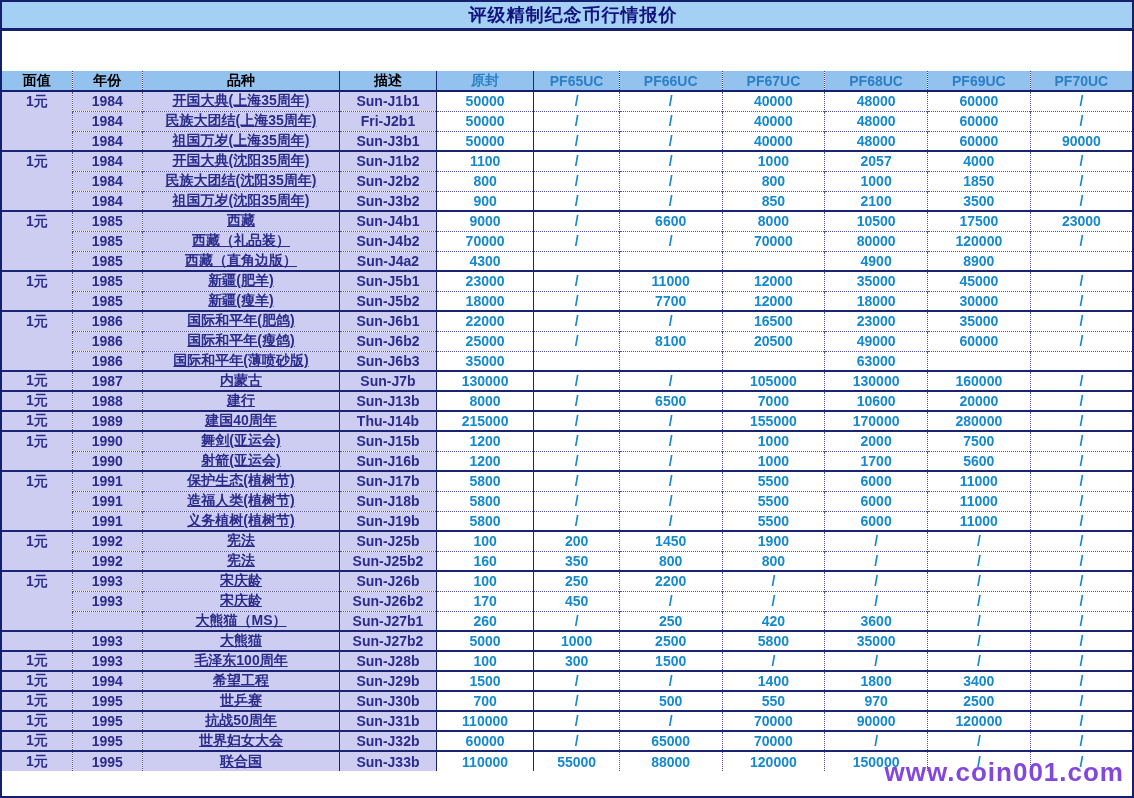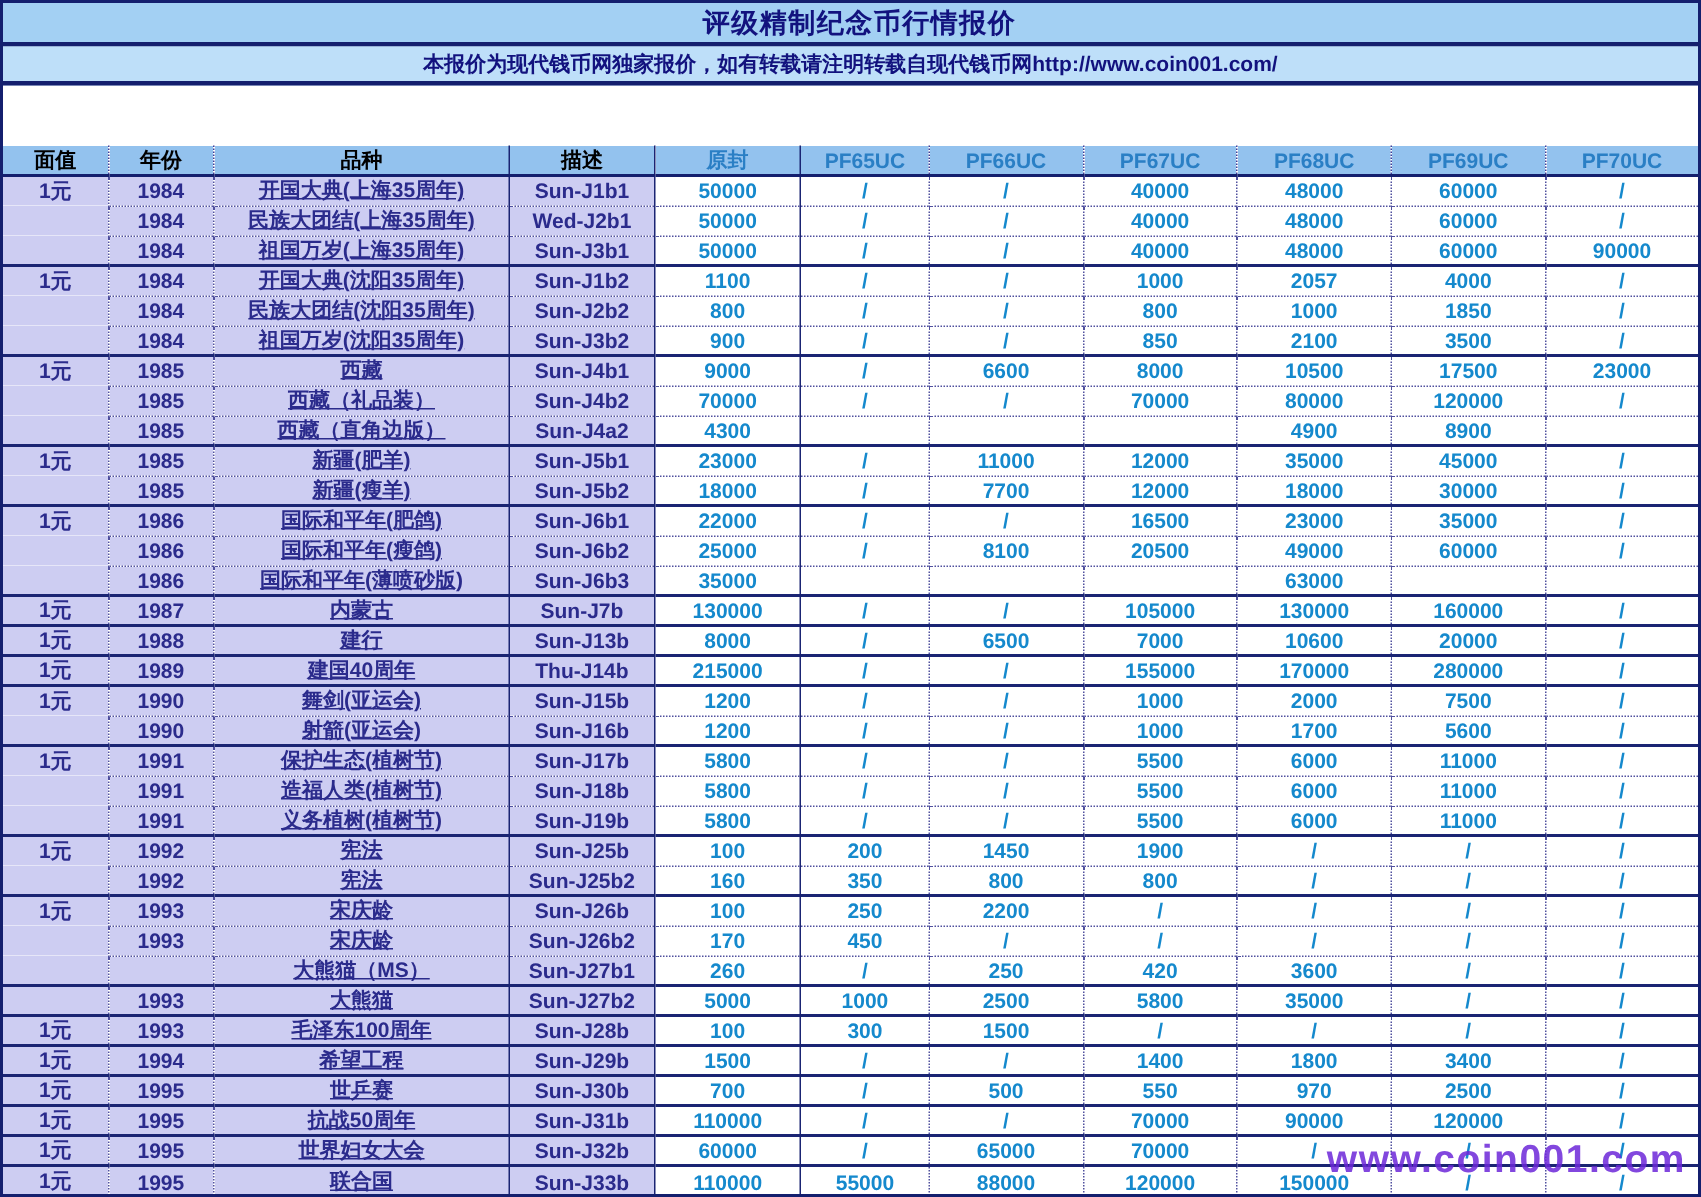--- a/index.html
+++ b/index.html
@@ -85,21 +85,20 @@
     color:#6d28d9;
     opacity:0.85;
     pointer-events:none;
   }
 </style>
 </head>
 <body>
 
 <div class="sheet">
   <div class="title-bar">评级精制纪念币行情报价</div>
-  <div class="subtitle-bar">本报价为现代钱币网独家报价，如有转载请注明转载自现代钱币网http://www.coin001.com/</div>
   <table class="price-table">
     <thead>
       <tr>
           <th class="w0 h-plain">面值</th>
           <th class="w1 h-plain">年份</th>
           <th class="w2 h-plain">品种</th>
           <th class="w3 h-plain b-solid-l">描述</th>
           <th class="w4 h-price b-solid-l">原封</th>
           <th class="w5 h-price b-solid-l">PF65UC</th>
           <th class="w6 h-price">PF66UC</th>
@@ -120,21 +119,21 @@
           <td class="c-price">/</td>
           <td class="c-price">40000</td>
           <td class="c-price">48000</td>
           <td class="c-price">60000</td>
           <td class="c-price">/</td>
         </tr>
         <tr>
           <td class="c-left c-fv merged"></td>
           <td class="c-left c-year">1984</td>
           <td class="c-left c-variety">民族大团结(上海35周年)</td>
-          <td class="c-left c-code b-solid-l">Wed-J2b1</td>
+          <td class="c-left c-code b-solid-l">Fri-J2b1</td>
           <td class="c-price b-solid-l">50000</td>
           <td class="c-price b-solid-l">/</td>
           <td class="c-price">/</td>
           <td class="c-price">40000</td>
           <td class="c-price">48000</td>
           <td class="c-price">60000</td>
           <td class="c-price">/</td>
         </tr>
         <tr>
           <td class="c-left c-fv merged"></td>

